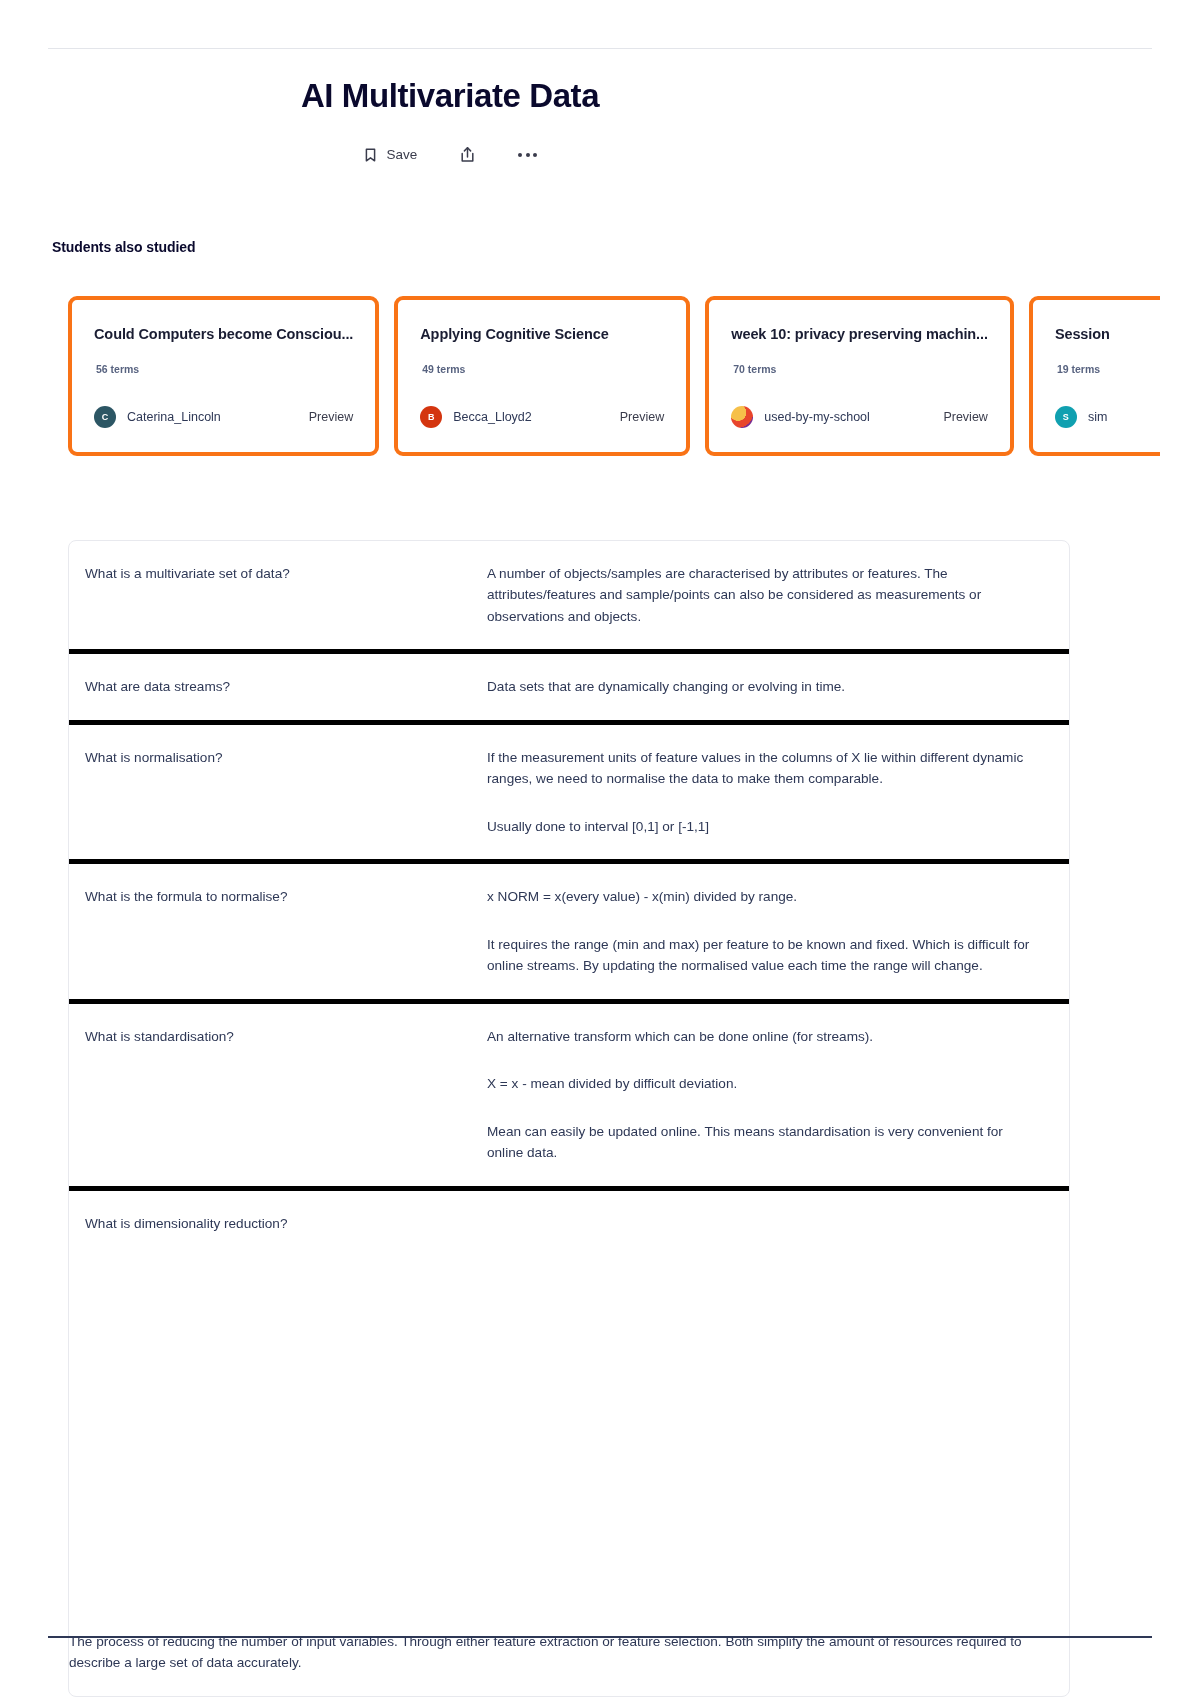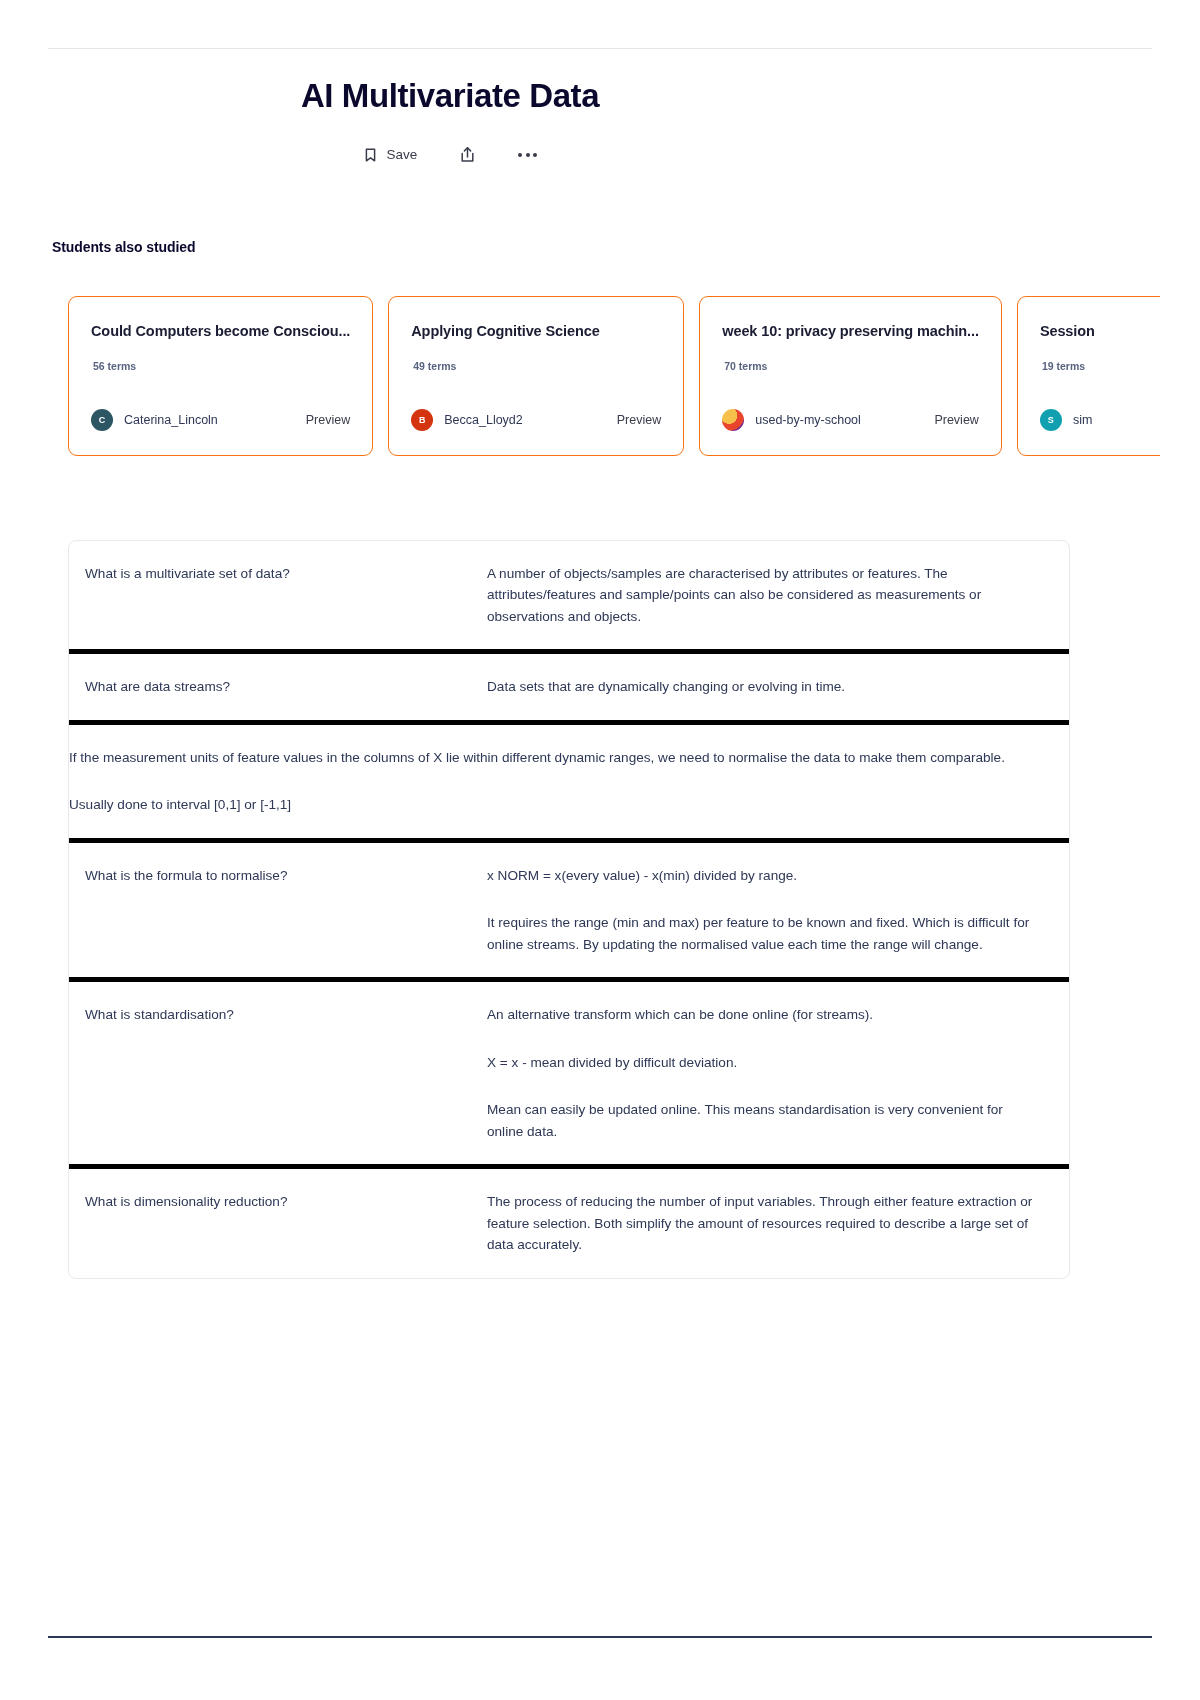--- a/index.html
+++ b/index.html
@@ -95,21 +95,21 @@
     width: 1132px;
     height: 164px;
     display: flex;
     gap: 15px;
     overflow: hidden;
   }
   .set-card {
     flex: 0 0 296px;
     height: 160px;
     background: #ffffff;
-    border: 1px solid #f97316;
+    border: 4px solid #f97316;
     border-radius: 9px;
     padding: 26px 22px 0 22px;
     position: relative;
     cursor: pointer;
   }
   .card-title {
     font-size: 14.5px;
     font-weight: 600;
     color: #1a1d33;
     white-space: nowrap;
@@ -173,21 +173,21 @@
     border-radius: 8px;
     background: #ffffff;
     overflow: hidden;
   }
   .term-row {
     display: flex;
     border-bottom: 5px solid #000000;
     padding: 22px 0 22px 0;
     min-height: 56px;
   }
-  .term-row:last-child { border-bottom: none; }
+  .term-row:last-child { border-bottom: none; flex-direction: column; }
   .term-cell {
     flex: 0 0 418px;
     padding: 0 20px 0 16px;
     font-size: 13.6px;
     line-height: 1.55;
     color: #2e3856;
   }
   .def-cell {
     flex: 1 1 auto;
     padding: 0 28px 0 0;
@@ -314,20 +314,21 @@
     </div>
 
     <div class="term-row">
       <div class="term-cell">What are data streams?</div>
       <div class="def-cell">
         <p>Data sets that are dynamically changing or evolving in time.</p>
       </div>
     </div>
 
     <div class="term-row">
+      <div class="term-cell">What is normalisation?</div>
       <div class="def-cell">
         <p>If the measurement units of feature values in the columns of X lie within different dynamic ranges, we need to normalise the data to make them comparable.</p>
         <p>Usually done to interval [0,1] or [-1,1]</p>
       </div>
     </div>
 
     <div class="term-row">
       <div class="term-cell">What is the formula to normalise?</div>
       <div class="def-cell">
         <p>x NORM = x(every value) - x(min) divided by range.</p>

